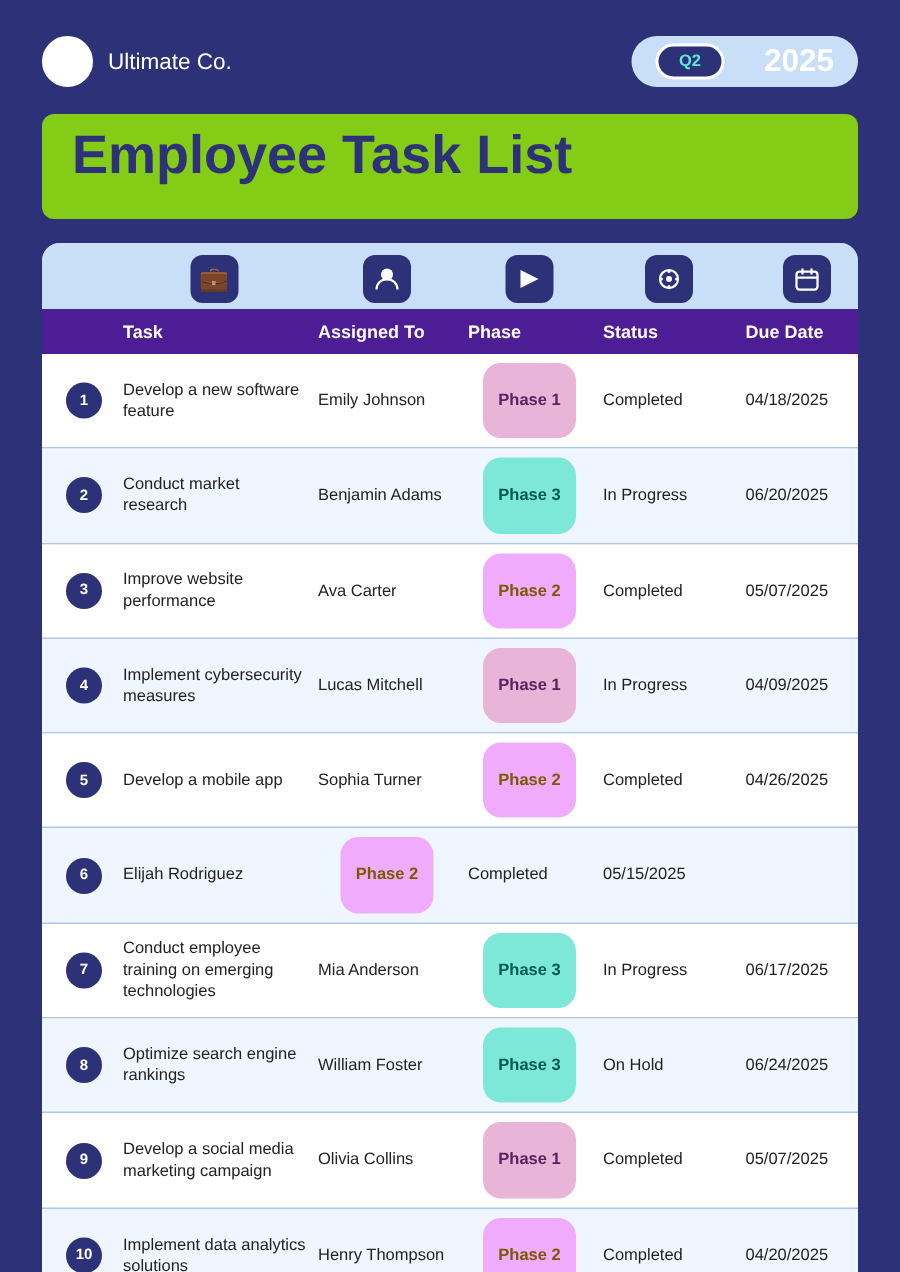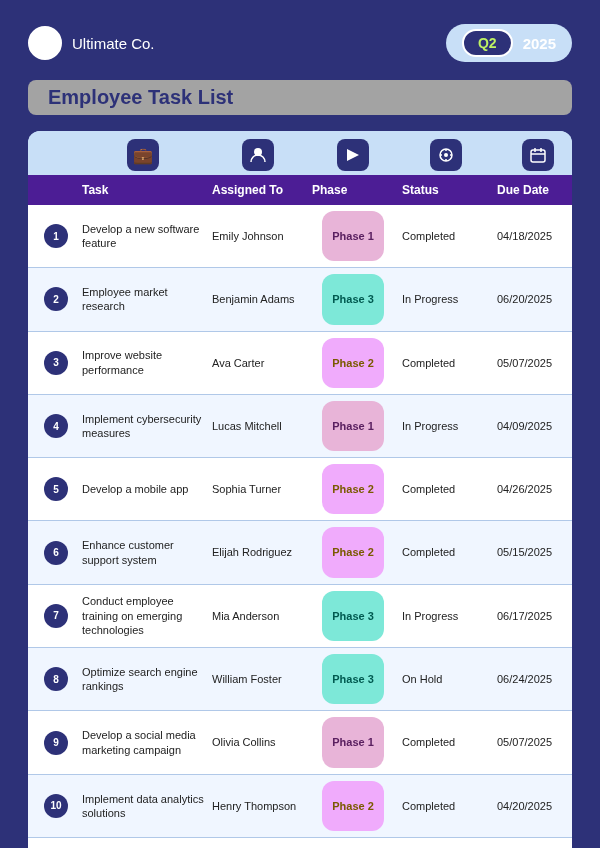--- a/index.html
+++ b/index.html
@@ -44,55 +44,56 @@
 
     .logo-text {
       color: #fff;
       font-size: 15px;
       font-weight: 500;
     }
 
     .quarter-badge {
       background: #2d3178;
       border: 2px solid #fff;
-      color: #bef264;
+      color: #5eead4;
       font-weight: 700;
-      font-size: 14px;
+      font-size: 11px;
       padding: 4px 14px;
       border-radius: 20px;
       margin-right: 6px;
     }
 
     .year-text {
       color: #fff;
-      font-size: 15px;
+      font-size: 21px;
       font-weight: 700;
+      margin-left: 16px;
     }
 
     .header-right {
       display: flex;
       align-items: center;
       gap: 4px;
       background: #c8dff7;
       border-radius: 20px;
       padding: 5px 16px;
     }
 
     
     .title-section {
       margin-bottom: 16px;
     }
 
     .page-title {
       color: #2d3178;
-      font-size: 20px;
+      font-size: 36px;
       font-weight: 800;
-      background: #a3a3a3;
+      background: #84cc16;
       display: inline-block;
-      padding: 6px 20px 6px 20px;
+      padding: 6px 20px 22px 20px;
       border-radius: 8px;
       width: 100%;
     }
 
     
     .table-container {
       background: #c8dff7;
       border-radius: 12px;
       overflow: hidden;
       width: 100%;
@@ -291,21 +292,21 @@
       <div class="cell" style="text-align:center;">
         <span class="phase-badge phase-1">Phase 1</span>
       </div>
       <div class="cell">Completed</div>
       <div class="cell">04/18/2025</div>
     </div>
         <div class="data-row">
       <div class="cell" style="display:flex;justify-content:center;">
         <div class="row-num">2</div>
       </div>
-      <div class="cell">Employee market research</div>
+      <div class="cell">Conduct market research</div>
       <div class="cell">Benjamin Adams</div>
       <div class="cell" style="text-align:center;">
         <span class="phase-badge phase-3">Phase 3</span>
       </div>
       <div class="cell">In Progress</div>
       <div class="cell">06/20/2025</div>
     </div>
         <div class="data-row">
       <div class="cell" style="display:flex;justify-content:center;">
         <div class="row-num">3</div>
@@ -339,21 +340,20 @@
       <div class="cell" style="text-align:center;">
         <span class="phase-badge phase-2">Phase 2</span>
       </div>
       <div class="cell">Completed</div>
       <div class="cell">04/26/2025</div>
     </div>
         <div class="data-row">
       <div class="cell" style="display:flex;justify-content:center;">
         <div class="row-num">6</div>
       </div>
-      <div class="cell">Enhance customer support system</div>
       <div class="cell">Elijah Rodriguez</div>
       <div class="cell" style="text-align:center;">
         <span class="phase-badge phase-2">Phase 2</span>
       </div>
       <div class="cell">Completed</div>
       <div class="cell">05/15/2025</div>
     </div>
         <div class="data-row">
       <div class="cell" style="display:flex;justify-content:center;">
         <div class="row-num">7</div>

